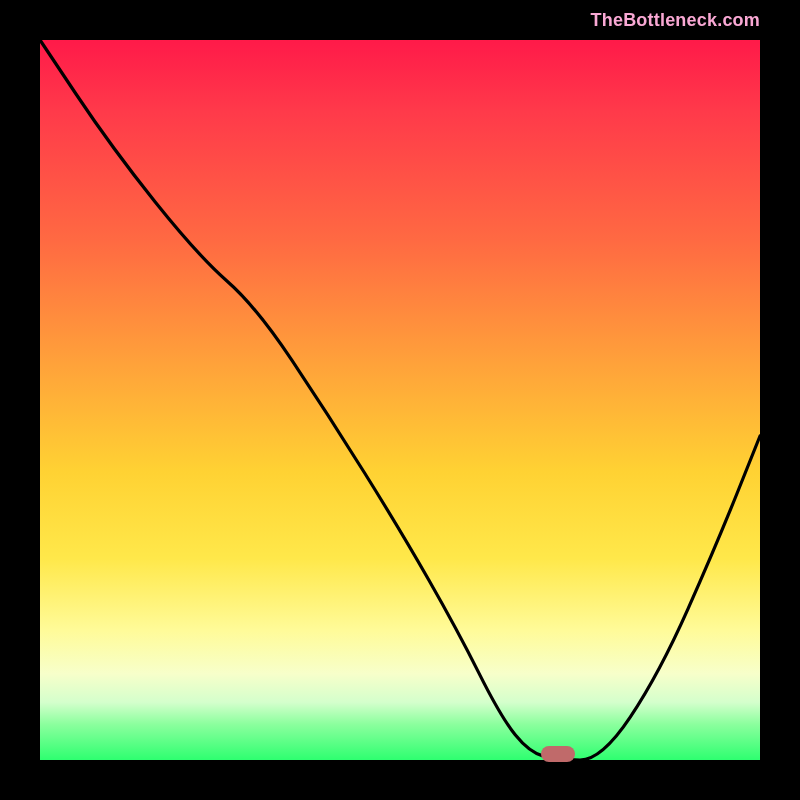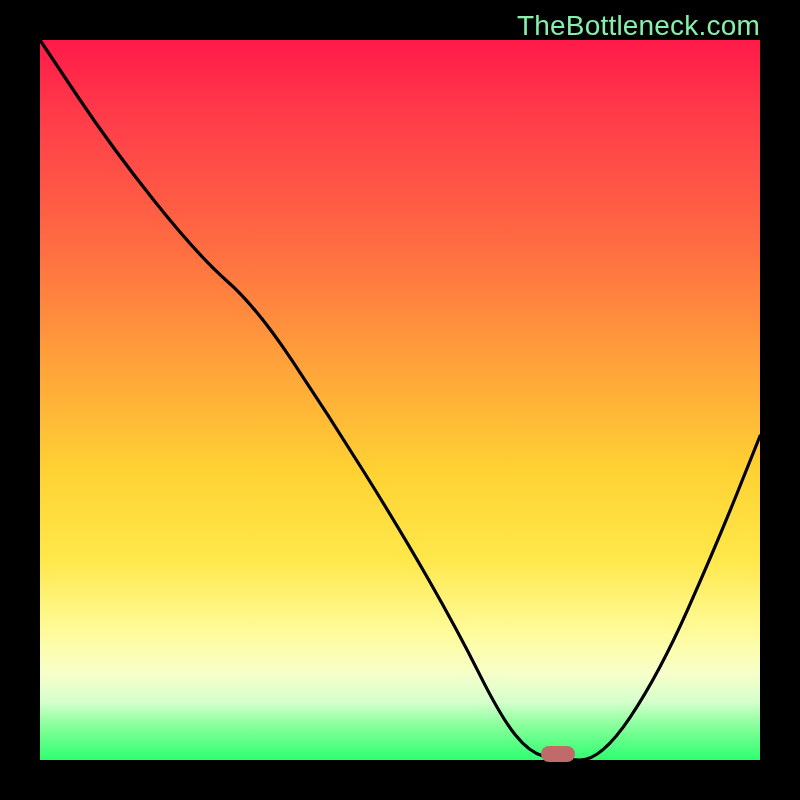--- a/index.html
+++ b/index.html
@@ -36,23 +36,23 @@
       #f7ffca 88%,
       #d4ffcc 92%,
       #8cff9e 95%,
       #2eff70 100%
     );
   }
   .attribution {
     position: absolute;
     top: 10px;
     right: 40px;
-    color: #86efac;
-    font-size: 28px;
-    font-weight: 400;
+    color: #f9a8d4;
+    font-size: 18px;
+    font-weight: 700;
     letter-spacing: 0.2px;
     text-align: right;
   }
   svg.curve {
     position: absolute;
     left: 0;
     top: 0;
     width: 720px;
     height: 720px;
     overflow: visible;

